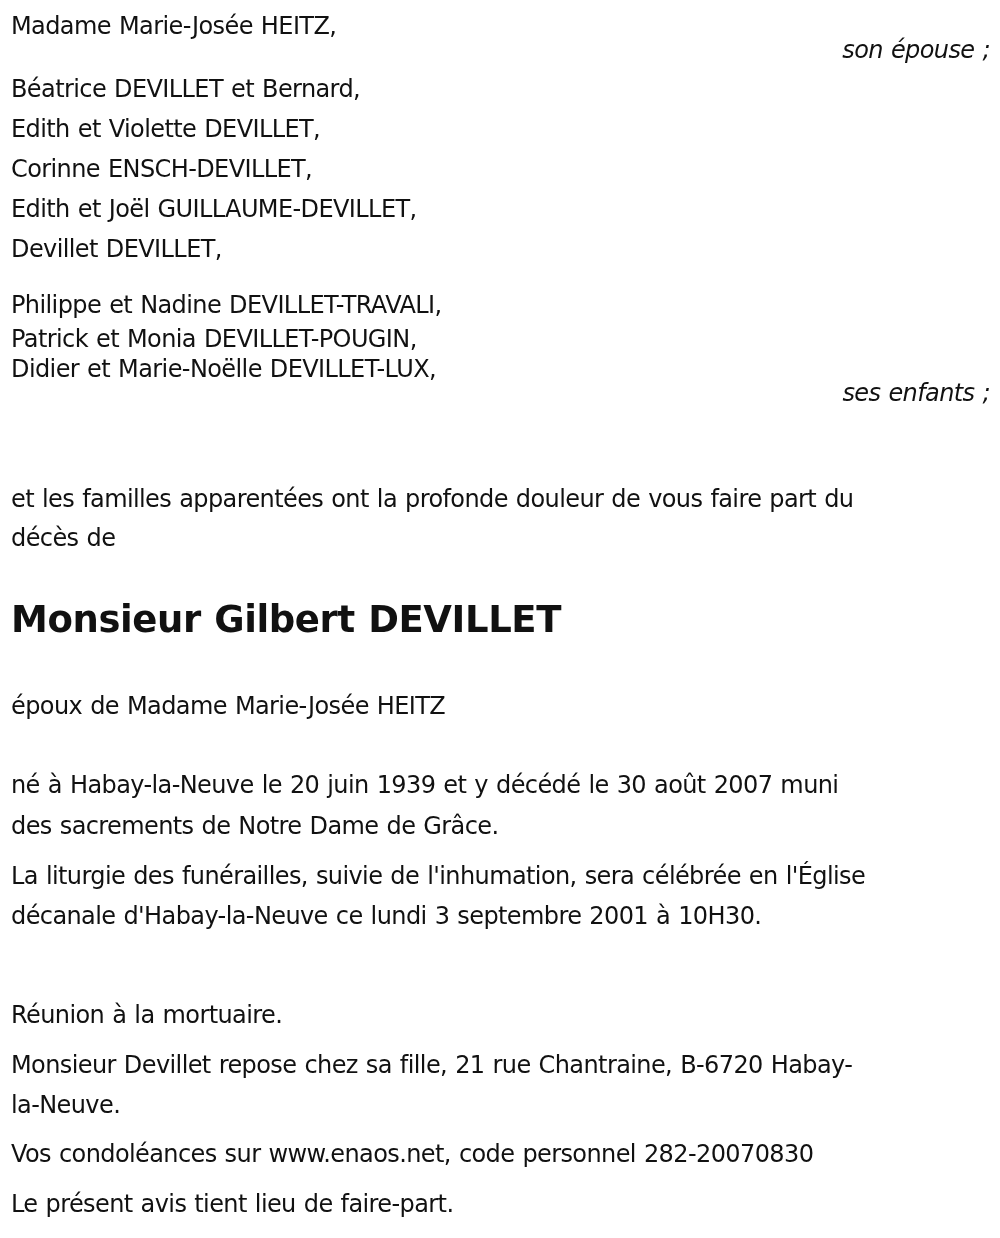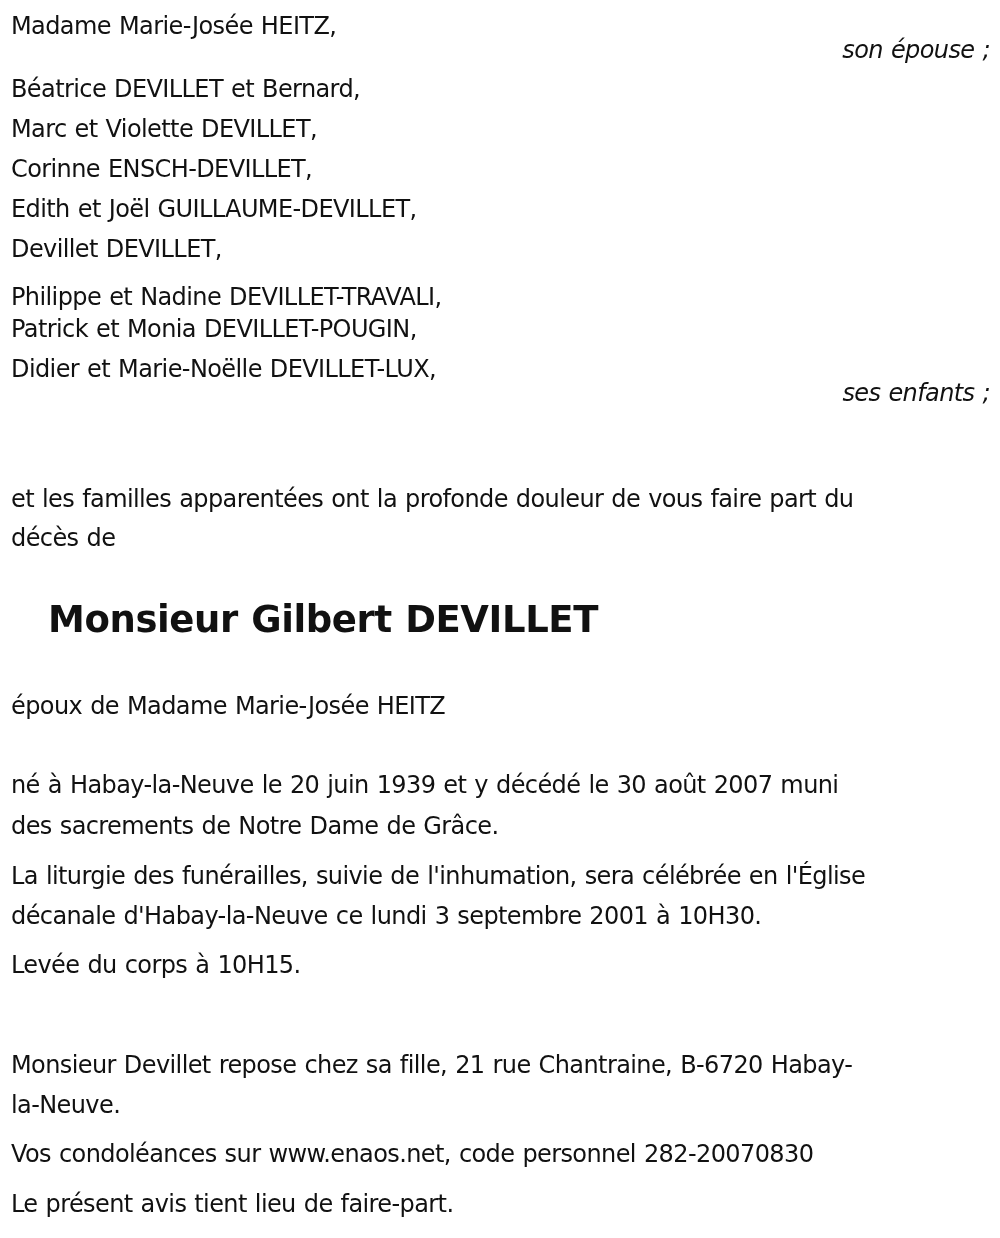--- a/index.html
+++ b/index.html
@@ -7,58 +7,58 @@
     width: 1000px; height: 1238px; overflow: hidden;
     font-family: "DejaVu Sans", sans-serif;
     color: #111111;
     font-size: 24px;
     letter-spacing: -0.6px;
     word-spacing: 1px;
   }
   .page { position: relative; width: 1000px; height: 1178px; text-decoration: underline; }
   .line { position: absolute; left: 11px; white-space: nowrap; line-height: 30px; }
   .right { position: absolute; right: 10px; font-style: italic; white-space: nowrap; line-height: 30px; }
-  .name-title { position: absolute; left: 11px; font-weight: bold; font-size: 37px; letter-spacing: -0.4px; line-height: 44px; white-space: nowrap; margin-left: 37px; }
+  .name-title { position: absolute; left: 11px; font-weight: bold; font-size: 37px; letter-spacing: -0.4px; line-height: 44px; white-space: nowrap; }
 </style>
 </head>
 <body>
 
 <div class="page">
 
   <div class="line" style="top:11px">Madame Marie-Josée HEITZ,</div>
   <div class="right" style="top:35px">son épouse ;</div>
 
   <div>
     <div class="line" style="top:74px">Béatrice DEVILLET et Bernard,</div>
-    <div class="line" style="top:114px">Marc et Violette DEVILLET,</div>
+    <div class="line" style="top:114px">Edith et Violette DEVILLET,</div>
     <div class="line" style="top:154px">Corinne ENSCH-DEVILLET,</div>
     <div class="line" style="top:194px">Edith et Joël GUILLAUME-DEVILLET,</div>
     <div class="line" style="top:234px">Devillet DEVILLET,</div>
-    <div class="line" style="top:282px">Philippe et Nadine DEVILLET-TRAVALI,</div>
-    <div class="line" style="top:314px">Patrick et Monia DEVILLET-POUGIN,</div>
+    <div class="line" style="top:290px">Philippe et Nadine DEVILLET-TRAVALI,</div>
+    <div class="line" style="top:324px">Patrick et Monia DEVILLET-POUGIN,</div>
     <div class="line" style="top:354px">Didier et Marie-Noëlle DEVILLET-LUX,</div>
   </div>
   <div class="right" style="top:378px">ses enfants ;</div>
 
 
   <div class="line" style="top:484px">et les familles apparentées ont la profonde douleur de vous faire part du</div>
   <div class="line" style="top:523px">décès de</div>
 
   <div class="name-title" style="top:598px">Monsieur Gilbert DEVILLET</div>
 
   <div class="line" style="top:691px">époux de Madame Marie-Josée HEITZ</div>
 
   <div class="line" style="top:770px">né à Habay-la-Neuve le 20 juin 1939 et y décédé le 30 août 2007 muni</div>
   <div class="line" style="top:811px">des sacrements de Notre Dame de Grâce.</div>
 
   <div class="line" style="top:861px">La liturgie des funérailles, suivie de l'inhumation, sera célébrée en l'Église</div>
   <div class="line" style="top:901px">décanale d'Habay-la-Neuve ce lundi 3 septembre 2001 à 10H30.</div>
 
-  <div class="line" style="top:950px">Levée du corps à 10H15.</div>
 
+  <div class="line" style="top:1000px">Réunion à la mortuaire.</div>
 
   <div class="line" style="top:1050px">Monsieur Devillet repose chez sa fille, 21 rue Chantraine, B-6720 Habay-</div>
   <div class="line" style="top:1090px">la-Neuve.</div>
 
   <div class="line" style="top:1139px">Vos condoléances sur www.enaos.net, code personnel 282-20070830</div>
 
   <div class="line" style="top:1189px">Le présent avis tient lieu de faire-part.</div>
 
 </div>
 

